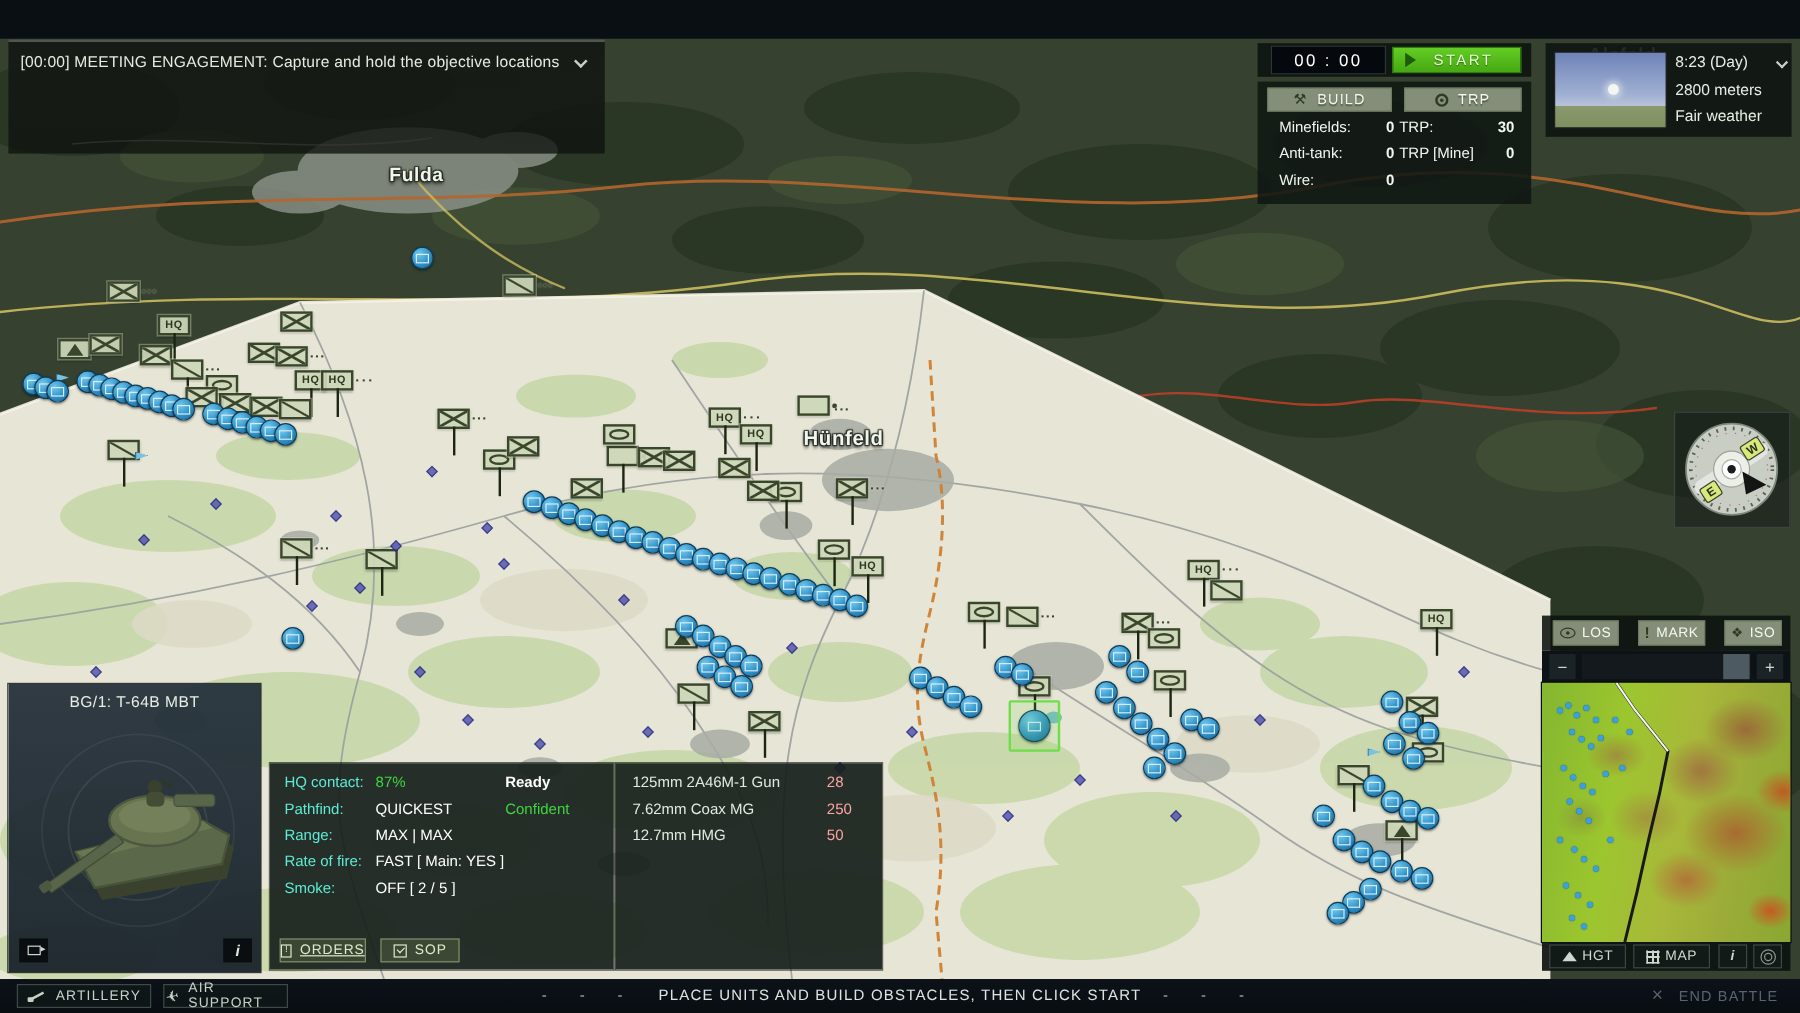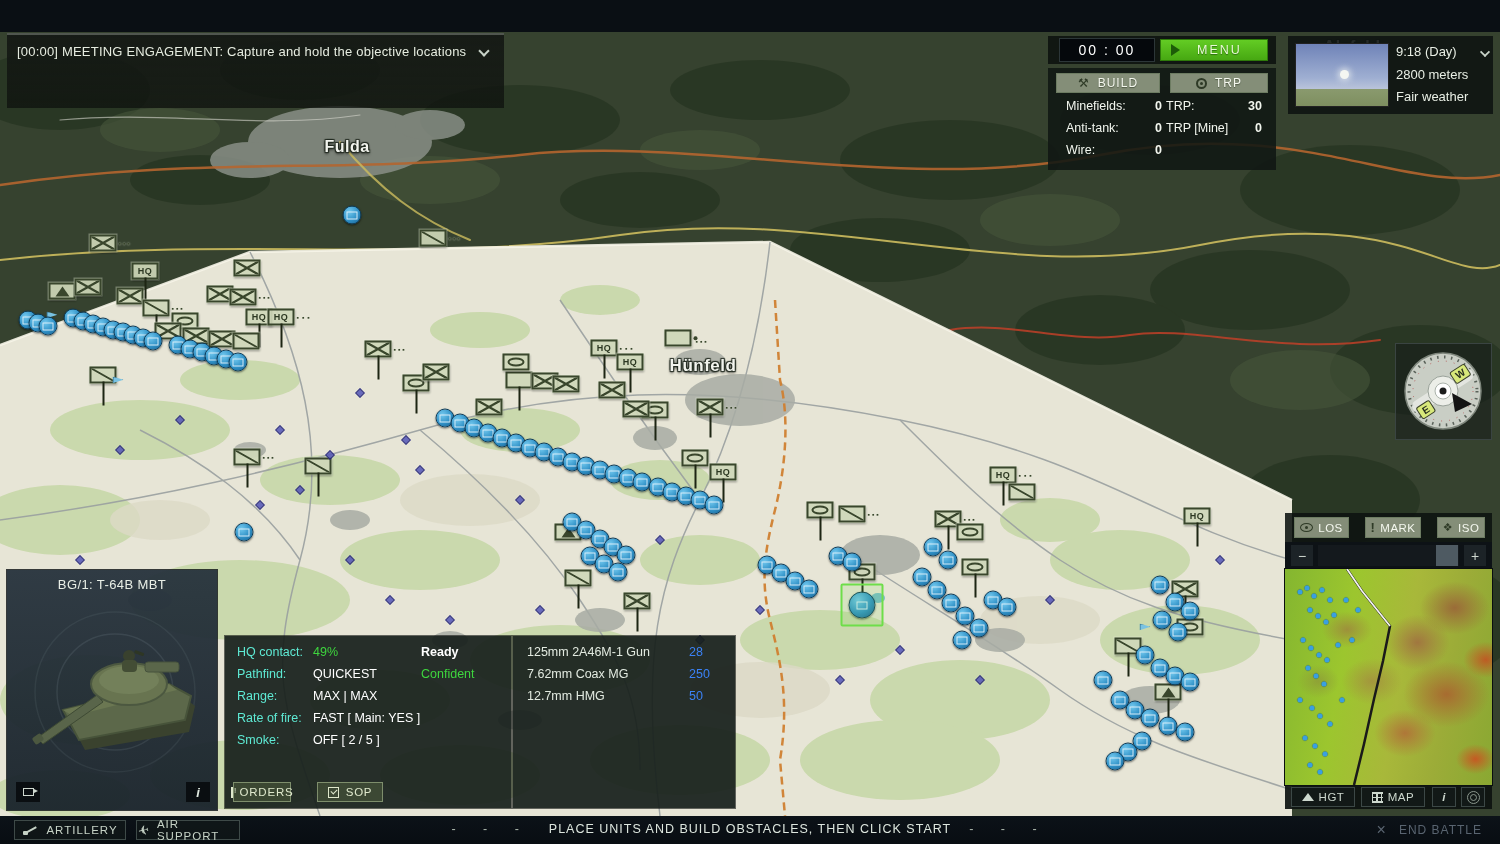--- a/index.html
+++ b/index.html
@@ -73,21 +73,21 @@
   .flag-ussr::after { content:''; position:absolute; left:2px; top:1px; width:3px; height:3px;
      background:#f5c518; clip-path:polygon(50% 0,62% 38%,100% 38%,70% 60%,80% 100%,50% 75%,20% 100%,30% 60%,0 38%,38% 38%); }
   .flag-us { left:637px; top:17px; height:10px;
      background:repeating-linear-gradient(#b23030 0 1.4px,#f0f0f0 1.4px 2.8px); }
   .flag-us::after { content:''; position:absolute; left:0; top:0; width:7px; height:5px; background:#23305e; }
   .force-bar { position:absolute; }
   #bar-red-side { left:659px; top:9px; width:182px; height:4px; }
   #bar-blue-side { left:660px; top:19px; width:181px; height:7px; }
 
   
-  #objective-banner { position:absolute; left:7px; top:33px; width:497px; height:75px;
+  #objective-banner { position:absolute; left:7px; top:33px; width:497px; height:95px;
     background:linear-gradient(rgba(20,24,20,.92),rgba(14,18,14,.78));
     border-top:2px solid rgba(150,158,150,.45); z-index:9; color:#e6ece0; }
   #objective-banner .txt { position:absolute; left:10px; top:9px; font-size:13px; letter-spacing:.2px; }
   #objective-banner .chev { position:absolute; right:16px; top:12px; }
   .chev { width:8px; height:8px; border-right:2px solid #c8d2c8; border-bottom:2px solid #c8d2c8;
     transform:rotate(45deg); display:inline-block; }
 
   
   #clock-panel { position:absolute; left:1048px; top:36px; width:228px; height:28px;
     background:rgba(13,19,15,.9); z-index:9; }
@@ -219,34 +219,34 @@
   .info-row { position:absolute; left:12px; display:flex; }
   .info-row .lab { width:76px; color:#5eead4; }
   .info-row .val { color:#fff; }
   .ir1 { top:9px; } .ir2 { top:31px; } .ir3 { top:53px; } .ir4 { top:75px; } .ir5 { top:97px; }
   .green-txt { color:#3ed53e !important; }
   .stat-col { position:absolute; left:196px; }
   .sc1 { top:9px; color:#fff;font-weight:bold; } .sc2 { top:31px; }
   .panel-btn { position:absolute; height:20px; border:1px solid #7e8e6c;
     background:rgba(88,104,66,.45); color:#dfe8cc; font-size:11.5px; letter-spacing:.8px;
     display:flex; align-items:center; justify-content:center; gap:7px; cursor:pointer; }
-  #orders-btn { left:8px; top:146px; width:58px; }
+  #orders-btn { left:8px; top:146px; width:72px;text-decoration:underline; }
   #sop-btn { left:92px; top:146px; width:66px; }
   .icon-clip { width:10px; height:11px; border:1.5px solid #dfe8cc; position:relative; }
   .icon-clip::after { content:'!'; position:absolute; left:2.5px; top:-2px; font-size:8px; color:#dfe8cc; }
   .icon-check { width:11px; height:11px; border:1.5px solid #dfe8cc; position:relative; }
   .icon-check::after { content:''; position:absolute; left:2px; top:1px; width:5px; height:3px;
     border-left:1.5px solid #dfe8cc; border-bottom:1.5px solid #dfe8cc; transform:rotate(-45deg); }
 
   
   #weapons-panel { position:absolute; left:513px; top:636px; width:222px; height:172px; z-index:9;
     background:rgba(22,30,26,.92); box-shadow:0 0 0 1px rgba(10,14,12,.6); font-size:12.5px; }
   .wp-row { position:absolute; left:14px; right:14px; display:flex; }
   .wp-row .nm { color:#e2eae0; }
-  .wp-row .am { position:absolute; left:162px; color:#3b82f6;text-align:right; }
+  .wp-row .am { position:absolute; left:162px; color:#fca5a5;text-align:right; }
   .wr1 { top:9px; } .wr2 { top:31px; } .wr3 { top:53px; }
 
   
   #bottom-bar { position:absolute; left:0; top:816px; width:1500px; height:28px;
     background:linear-gradient(#0c1218,#080d12); z-index:10; }
   .bb-btn { position:absolute; top:4px; height:20px; border:1px solid #3e4a48;
     background:rgba(20,28,26,.5); color:#c6d2c6; font-size:11.5px; letter-spacing:1px;
     display:flex; align-items:center; justify-content:center; gap:8px; cursor:pointer; }
   #artillery-btn { left:14px; width:112px; }
   #airsupport-btn { left:136px; width:104px; }
@@ -553,21 +553,21 @@
 
   <div id="objective-banner">
     <div class="txt">[00:00] MEETING ENGAGEMENT: Capture and hold the objective locations</div>
     <span class="chev"></span>
   </div>
 
   <div id="clock-panel">
     <div id="timer-box">00 : 00</div>
     <div id="start-btn">
       <span class="play"></span>
-      <span class="lbl">MENU</span>
+      <span class="lbl">START</span>
     </div>
   </div>
 
   <div id="build-panel">
     <div class="sage-btn" id="build-btn">
       <span class="icon-hammers">⚒</span>
       <span>BUILD</span>
     </div>
     <div class="sage-btn" id="trp-btn">
       <span class="icon-target"></span>
@@ -590,21 +590,21 @@
         <span class="v">30</span>
     </div>
     <div class="stat-row stat-r sr2">
       <span>TRP [Mine]</span>
         <span class="v">0</span>
     </div>
   </div>
 
   <div id="weather-panel">
     <div id="sky-thumb"></div>
-    <div class="wline wl1">9:18 (Day)</div>
+    <div class="wline wl1">8:23 (Day)</div>
     <div class="wline wl2">2800 meters</div>
     <div class="wline wl3">Fair weather</div>
     <span class="chev"></span>
   </div>
 
   <div id="compass">
     <svg width="95" height="95" viewBox="0 0 95 95">
       <circle cx="47" cy="47" r="38" fill="#c9cec5" stroke="#7e867c" stroke-width="1.5"></circle>
       <circle cx="47" cy="47" r="34" fill="none" stroke="#5a625a" stroke-width="3" stroke-dasharray="1.5 5.5"></circle>
       <circle cx="47" cy="47" r="30" fill="none" stroke="#b04040" stroke-width="1" stroke-dasharray="1 7" opacity=".7"></circle>
@@ -729,21 +729,21 @@
       <span class="icon-cam"></span>
     </div>
     <div class="chip" id="info-chip">
       <span>i</span>
     </div>
   </div>
 
   <div id="info-panel">
     <div class="info-row ir1">
       <span class="lab">HQ contact:</span>
-      <span class="val green-txt">49%</span>
+      <span class="val green-txt">87%</span>
     </div>
     <div class="info-row ir2">
       <span class="lab">Pathfind:</span>
       <span class="val">QUICKEST</span>
     </div>
     <div class="info-row ir3">
       <span class="lab">Range:</span>
       <span class="val">MAX | MAX</span>
     </div>
     <div class="info-row ir4">

